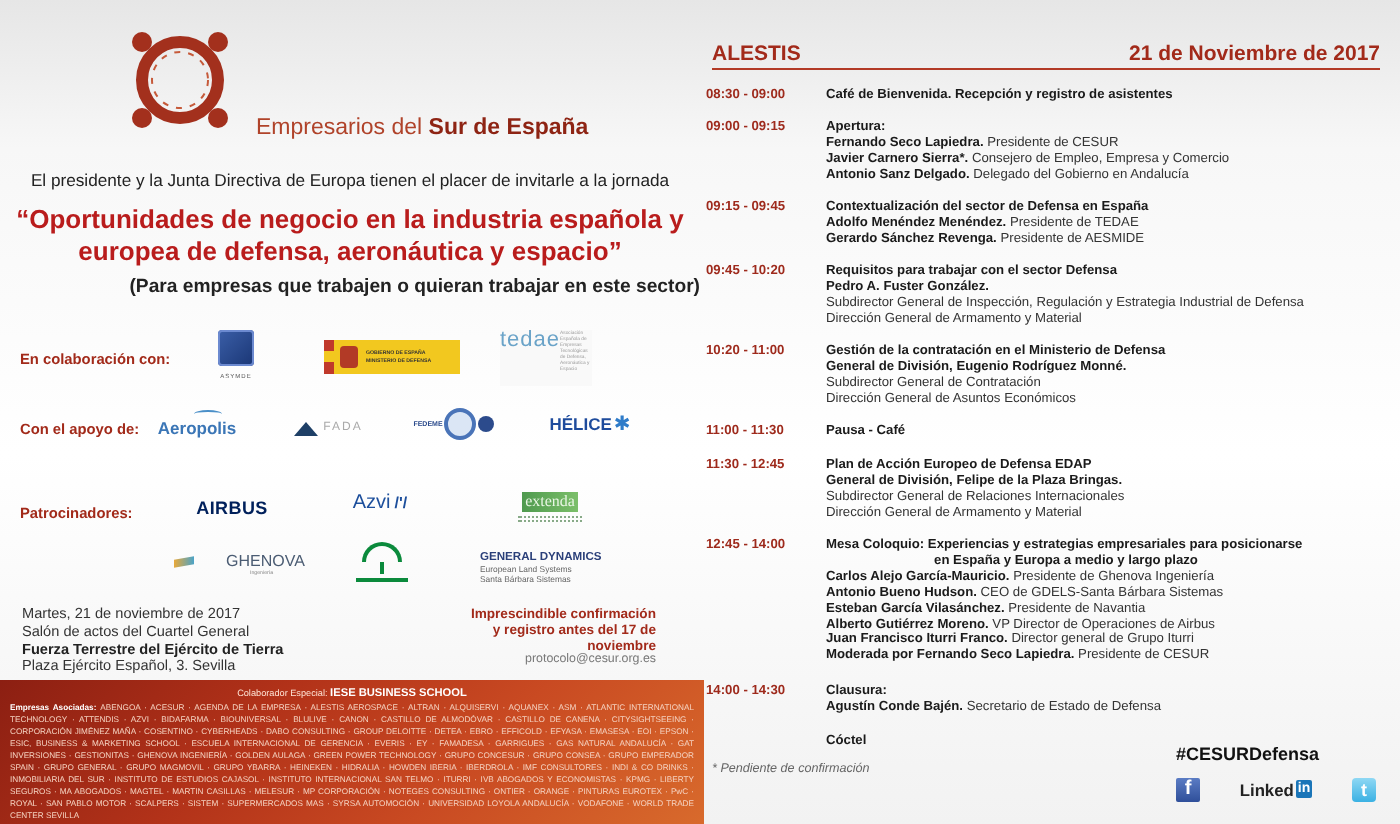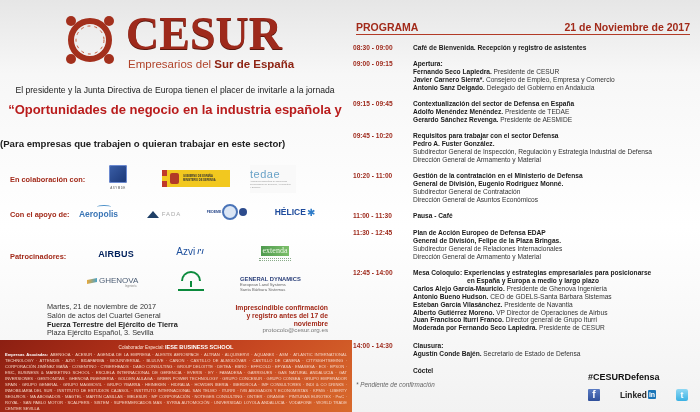--- a/index.html
+++ b/index.html
@@ -14,27 +14,27 @@
 
   
   .logo { left: 62px; top: 10px; width: 230px; height: 62px; }
   .logo-ring { left: 0; top: 2px; width: 56px; height: 56px; }
   .logo-word { left: 64px; top: 0px; font-family: "Liberation Serif", serif; font-weight: bold; font-size: 46px; line-height: 48px; color: #9e2a1c; letter-spacing: 0px; text-shadow: 0 1px 0 #5a160d; }
   .logo-tag { left: 66px; top: 48px; font-family: Liberation Sans, sans-serif; font-size: 11.5px; color: #b0432a; white-space: nowrap; }
   .logo-tag b { color: #8e2414; }
 
   .invite { left: 0; width: 350px; text-align: center; top: 85px; font-size: 8.6px; color: #222; }
   .title { left: 0; width: 350px; text-align: center; top: 102px; font-size: 13px; font-weight: bold; line-height: 16px; color: #b91c1c; }
-  .subtitle { left: 0; width: 350px; text-align: left; top: 138px; font-size: 9.6px; font-weight: bold; color: #222; }
+  .subtitle { left: 0; width: 350px; text-align: right; top: 138px; font-size: 9.6px; font-weight: bold; color: #222; }
 
   .sec-label { left: 10px; font-size: 7.4px; font-weight: bold; color: #a22a1a; }
 
   .lg { position: absolute; display: flex; align-items: center; justify-content: center; }
 
-  .info { left: 11px; top: 303px; font-size: 7.3px; line-height: 8.8px; color: #333; margin-left: 36px; }
+  .info { left: 11px; top: 303px; font-size: 7.3px; line-height: 8.8px; color: #333; }
   .info .b { font-weight: bold; color: #222; }
   .confirm { left: 228px; width: 100px; top: 304px; text-align: right; font-size: 6.8px; font-weight: bold; color: #a22a1a; line-height: 8px; }
   .email { left: 228px; width: 100px; top: 326px; text-align: right; font-size: 6.2px; color: #777; }
 
   .banner {
     left: 0; top: 340px; width: 352px; height: 72px;
     background: linear-gradient(135deg, #8c1f12 0%, #b23219 35%, #c94a22 65%, #d86a2c 100%);
     padding: 4px 5px;
     color: #f5d2c0; font-size: 4.1px; line-height: 6px; text-align: justify;
   }
@@ -68,44 +68,44 @@
 
 <div class="abs logo">
   <svg class="abs logo-ring" viewBox="0 0 56 56">
     <circle cx="28" cy="28" r="19" fill="none" stroke="#a3301d" stroke-width="6"></circle>
     <circle cx="28" cy="28" r="14" fill="none" stroke="#c65a3a" stroke-width="1" stroke-dasharray="3 4"></circle>
     <circle cx="9" cy="9" r="5" fill="#a3301d"></circle>
     <circle cx="47" cy="9" r="5" fill="#a3301d"></circle>
     <circle cx="9" cy="47" r="5" fill="#a3301d"></circle>
     <circle cx="47" cy="47" r="5" fill="#a3301d"></circle>
   </svg>
-  <div class="abs logo-word">CESUR</div>
   <div class="abs logo-tag"><span>Empresarios del </span><b>Sur de España</b></div>
 </div>
 
 <div class="abs invite">El presidente y la Junta Directiva de Europa tienen el placer de invitarle a la jornada</div>
 <div class="abs title">
   <div>“Oportunidades de negocio en la industria española y</div>
+  <div>europea de defensa, aeronáutica y espacio”</div>
 </div>
 <div class="abs subtitle">(Para empresas que trabajen o quieran trabajar en este sector)</div>
 
 <div class="abs sec-label" style="top:175px">En colaboración con:</div>
 <div class="lg" style="left:104px;top:162px;width:28px;height:30px;flex-direction:column">
   <div style="width:18px;height:18px;background:linear-gradient(135deg,#3b5fa8,#1a3675);border-radius:2px;box-shadow:inset 0 0 0 1px #6c8ad0"></div>
   <div style="font-size:3px;color:#555;margin-top:3px;letter-spacing:.5px">ASYMDE</div>
 </div>
 <div class="lg" style="left:162px;top:170px;width:68px;height:17px;background:#f2c81f;justify-content:flex-start">
   <div style="width:5px;height:17px;background:linear-gradient(#c0392b 33%,#f2c81f 33%,#f2c81f 66%,#c0392b 66%)"></div>
   <div style="width:9px;height:11px;margin-left:3px;background:#b23a26;border-radius:2px"></div>
   <div style="margin-left:4px;font-size:2.6px;line-height:3.4px;color:#333;font-weight:bold">
     <div>GOBIERNO DE ESPAÑA</div>
     <div>MINISTERIO DE DEFENSA</div>
   </div>
 </div>
-<div class="lg" style="left:250px;top:165px;width:46px;height:28px;flex-direction:column;align-items:flex-start;background:#f9f9f9">
+<div class="lg" style="left:250px;top:165px;width:46px;height:28px;align-items:flex-start;background:#f9f9f9">
   <div style="font-size:11px;color:#6aa3c8;letter-spacing:.5px;line-height:11px">tedae</div>
   <div style="font-size:2.4px;color:#999;line-height:3px;width:42px">Asociación Española de Empresas Tecnológicas de Defensa, Aeronáutica y Espacio</div>
 </div>
 
 <div class="abs sec-label" style="top:210px">Con el apoyo de:</div>
 <div class="lg" style="left:76px;top:202px;width:45px;height:20px;flex-direction:column">
   <div style="width:14px;height:4px;border-top:1px solid #4a8fc8;border-radius:50% 50% 0 0;margin-left:10px"></div>
   <div style="font-size:8.5px;font-weight:bold;color:#3b76b6">Aeropolis</div>
 </div>
 <div class="lg" style="left:140px;top:207px;width:48px;height:14px">
@@ -130,21 +130,21 @@
   <div style="font-size:10px;font-weight:normal;color:#1d4f9c">Azvi</div>
   <div style="font-size:8px;font-weight:bold;color:#1d4f9c;margin-left:2px">/'/</div>
 </div>
 <div class="lg" style="left:258px;top:243px;width:34px;height:20px;flex-direction:column">
   <div style="background:linear-gradient(90deg,#4f9a4f,#7cbf6a);color:#e9f6e4;font-family:'Liberation Serif',serif;font-size:8px;padding:0 2px;line-height:10px">extenda</div>
   <div style="width:32px;height:3px;margin-top:2px;border-top:1px dotted #8a8;border-bottom:1px dotted #8a8"></div>
 </div>
 <div class="lg" style="left:87px;top:275px;width:52px;height:14px;flex-direction:column;align-items:flex-start">
   <div style="display:flex;align-items:center">
     <div style="width:10px;height:4px;background:linear-gradient(90deg,#e9a93a,#4aa3c8);transform:skewY(-10deg)"></div>
-    <div style="font-size:8px;color:#4b5c73;margin-left:2px">GHENOVA</div>
+    <div style="font-size:8px;color:#4b5c73;margin-left:16px">GHENOVA</div>
   </div>
   <div style="font-size:2.6px;color:#888;margin-left:38px">Ingeniería</div>
 </div>
 <div class="lg" style="left:175px;top:269px;width:32px;height:24px;flex-direction:column">
   <div style="width:20px;height:10px;border:2px solid #0b8a3c;border-bottom:none;border-radius:12px 12px 0 0"></div>
   <div style="width:2px;height:6px;background:#0b8a3c"></div>
   <div style="width:26px;height:2px;background:#0b8a3c;margin-top:2px"></div>
 </div>
 <div class="lg" style="left:240px;top:274px;width:76px;height:20px;flex-direction:column;align-items:flex-start">
   <div style="font-size:5.8px;font-weight:bold;color:#2a3f79">GENERAL DYNAMICS</div>
@@ -163,21 +163,21 @@
   <div>y registro antes del 17 de noviembre</div>
 </div>
 <div class="abs email">protocolo@cesur.org.es</div>
 
 <div class="abs banner">
   <div class="banner-head"><span>Colaborador Especial: </span><b>IESE BUSINESS SCHOOL</b></div>
   <div><b class="lbl">Empresas Asociadas: </b><span>ABENGOA · ACESUR · AGENDA DE LA EMPRESA · ALESTIS AEROSPACE · ALTRAN · ALQUISERVI · AQUANEX · ASM · ATLANTIC INTERNATIONAL TECHNOLOGY · ATTENDIS · AZVI · BIDAFARMA · BIOUNIVERSAL · BLULIVE · CANON · CASTILLO DE ALMODÓVAR · CASTILLO DE CANENA · CITYSIGHTSEEING · CORPORACIÓN JIMÉNEZ MAÑA · COSENTINO · CYBERHEADS · DABO CONSULTING · GROUP DELOITTE · DETEA · EBRO · EFFICOLD · EFYASA · EMASESA · EOI · EPSON · ESIC, BUSINESS &amp; MARKETING SCHOOL · ESCUELA INTERNACIONAL DE GERENCIA · EVERIS · EY · FAMADESA · GARRIGUES · GAS NATURAL ANDALUCÍA · GAT INVERSIONES · GESTIONITAS · GHENOVA INGENIERÍA · GOLDEN AULAGA · GREEN POWER TECHNOLOGY · GRUPO CONCESUR · GRUPO CONSEA · GRUPO EMPERADOR SPAIN · GRUPO GENERAL · GRUPO MAGMOVIL · GRUPO YBARRA · HEINEKEN · HIDRALIA · HOWDEN IBERIA · IBERDROLA · IMF CONSULTORES · INDI &amp; CO DRINKS · INMOBILIARIA DEL SUR · INSTITUTO DE ESTUDIOS CAJASOL · INSTITUTO INTERNACIONAL SAN TELMO · ITURRI · IVB ABOGADOS Y ECONOMISTAS · KPMG · LIBERTY SEGUROS · MA ABOGADOS · MAGTEL · MARTIN CASILLAS · MELESUR · MP CORPORACIÓN · NOTEGES CONSULTING · ONTIER · ORANGE · PINTURAS EUROTEX · PwC · ROYAL · SAN PABLO MOTOR · SCALPERS · SISTEM · SUPERMERCADOS MAS · SYRSA AUTOMOCIÓN · UNIVERSIDAD LOYOLA ANDALUCÍA · VODAFONE · WORLD TRADE CENTER SEVILLA</span></div>
 </div>
 
 <div class="abs prog-head">
-  <div class="abs prog-title">PROGRAMA</div>
+  <div class="abs prog-title">ALESTIS</div>
   <div class="abs prog-date">21 de Noviembre de 2017</div>
 </div>
 
 <div class="abs agenda">
 
   <div class="item" style="top:0">
     <div class="time">08:30 - 09:00</div>
     <div class="body">
         <div class="h">Café de Bienvenida. Recepción y registro de asistentes</div>
       </div>

